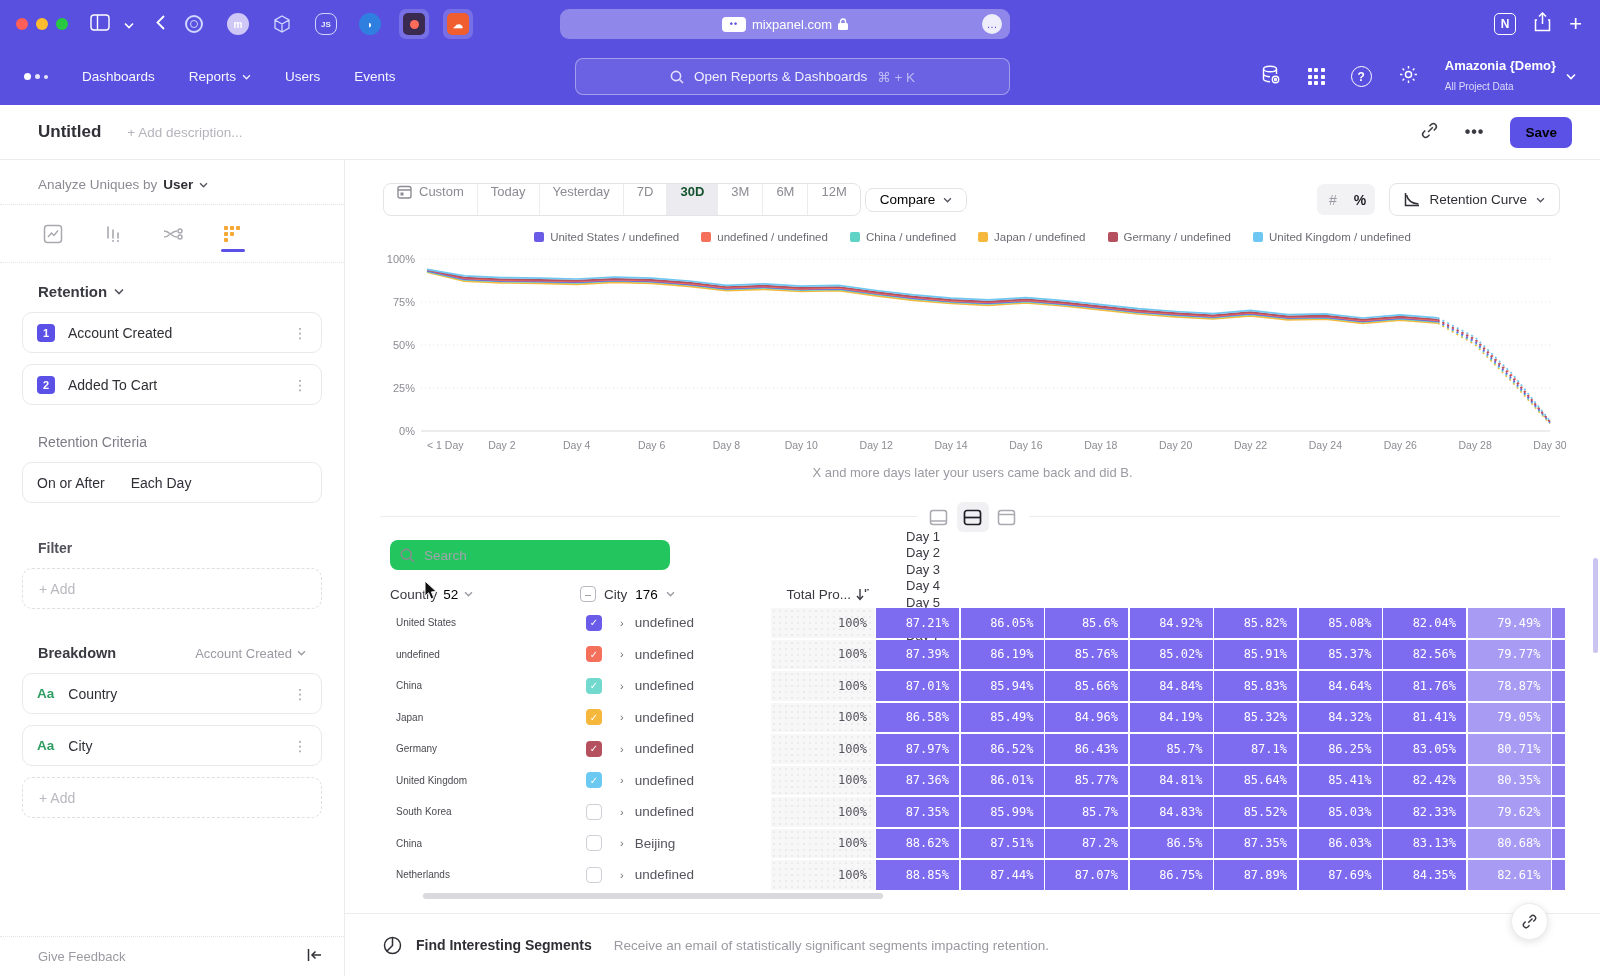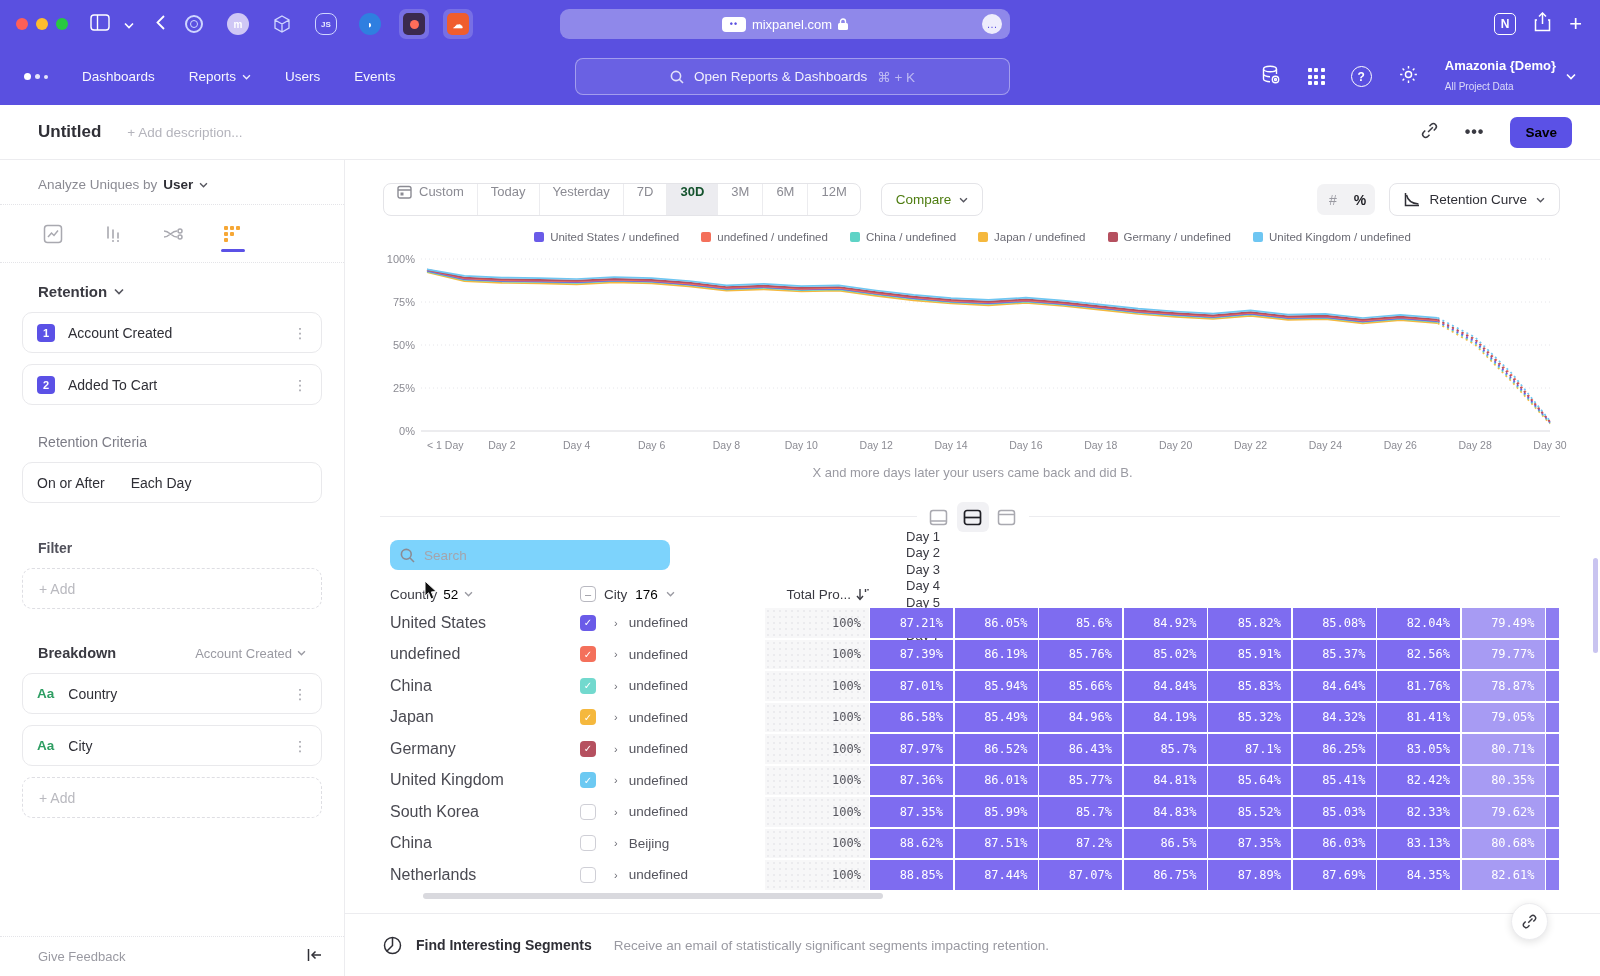--- a/index.html
+++ b/index.html
@@ -87,22 +87,22 @@
     display:flex; align-items:center; padding:0 22px 0 38px; font-size:13px; color:#9a9aa2; }
   .collapse-ic { margin-left:auto; color:#2f2f36; font-size:15px; }
 
   
   .toolbar { display:flex; align-items:center; margin:23px 40px 0 38px; }
   .seg-ctl { display:flex; border:1px solid #e4e4e8; border-radius:8px; height:33px; overflow:hidden; background:#fff; }
   .seg { display:flex; gap:7px; padding:0 13px; font-size:13px; color:#8b8b93;
     border-right:1px solid #ececef; }
   .seg:last-child { border-right:none; }
   .seg.active { background:#ececf0; color:#14532d; font-weight:600; }
-  .compare-btn { margin-left:20px; border:1px solid #e4e4e8; border-radius:8px; height:33px; background:#fff;
-    display:flex; align-items:center; gap:8px; padding:0 14px; font-size:13.5px; color:#4d7c0f; }
+  .compare-btn { margin-left:4px; border:1px solid #e4e4e8; border-radius:8px; height:24px; background:#fff;
+    display:flex; align-items:center; gap:8px; padding:0 14px; font-size:13.5px; color:#000000; }
   .tb-right { margin-left:auto; display:flex; align-items:center; gap:14px; }
   .np-toggle { display:flex; background:#f2f2f4; border-radius:7px; padding:2px; height:31px; }
   .np-seg { width:27px; display:flex; align-items:center; justify-content:center; font-size:14px; color:#9a9aa2; border-radius:6px; }
   .np-seg.active { color:#1e1e24; font-weight:600; }
   .charttype-btn { border:1px solid #e4e4e8; border-radius:8px; height:33px; background:#fff;
     display:flex; align-items:center; gap:9px; padding:0 14px; font-size:13.5px; color:#2f2f36; }
 
   
   .legend { display:flex; justify-content:center; gap:22px; margin-top:15px; font-size:11.5px; color:#6b6b74; }
   .legend .li { display:flex; align-items:center; gap:6px; }
@@ -111,36 +111,36 @@
   .chart-caption { text-align:center; font-size:13px; color:#9a9aa2; margin-top:2px; }
 
   .divider-row { position:relative; margin-top:22px; height:30px; }
   .divider-row hr { position:absolute; top:14px; left:35px; right:40px; border:none; border-top:1px solid #ececef; }
   .view-toggle { position:absolute; left:50%; transform:translateX(-50%); top:0; display:flex; background:#fff;
     padding:0 6px; gap:2px; }
   .vt-btn { width:32px; height:30px; display:flex; align-items:center; justify-content:center; border-radius:6px; }
   .vt-btn.active { background:#f1f1f4; }
 
   
-  .search-box { margin:8px 0 0 45px; width:280px; height:30px; background:#7dd3fc; border-radius:8px;
+  .search-box { margin:8px 0 0 45px; width:280px; height:30px; background:#22c55e; border-radius:8px;
     display:flex; align-items:center; padding:0 10px; gap:9px; }
   .search-box input { border:none; outline:none; background:transparent; font-size:13.5px; color:#3a3a42; width:220px; }
   .search-box input::placeholder { color:#a4a4ac; }
 
   .tbl { margin-top:10px; }
   .t-head { display:flex; align-items:center; height:28px; padding-left:45px; font-size:13.5px; color:#3a3a42; }
   .col-name { width:190px; display:flex; align-items:center; gap:6px; }
   .col-count { color:#000000; }
   .col-city { width:185px; display:flex; align-items:center; gap:8px; }
   .col-total { width:104px; display:flex; align-items:center; justify-content:flex-end; gap:5px; }
   .days-head { display:flex; gap:1.5px; margin-left:1px;flex-direction:column; }
   .day-h { width:83px; text-align:right; padding-right:13px; font-size:13px; color:#3a3a42; }
 
   .t-row { display:flex; align-items:center; height:29.5px; margin-bottom:2px; padding-left:45px; }
-  .r-name { width:190px; font-size:16px; color:#4a4a52; }
+  .r-name { width:190px; font-size:10px; color:#4a4a52;margin-left:6px; }
   .r-city { width:185px; display:flex; align-items:center; gap:9px; }
   .chk { width:16px; height:16px; border-radius:4px; border:1.5px solid #cfcfd6; background:#fff;
     display:flex; align-items:center; justify-content:center; color:#fff; font-size:10px; }
   .chk.on { border:none; }
   .chk-head { width:16px; height:16px; border-radius:4px; border:1.5px solid #b8b8c0; color:#8b8b93;
     display:flex; align-items:center; justify-content:center; font-size:11px; background:#fff; }
   .chev { color:#6b6b74; font-size:11px; margin:0 2px 0 9px; }
   .city-lbl { font-size:13.5px; color:#55555e; }
   .r-total { width:104px; height:100%; display:flex; align-items:center; justify-content:flex-end;
     font-family:"DejaVu Sans Mono", monospace; font-size:12px; color:#55555e; padding-right:8px;

